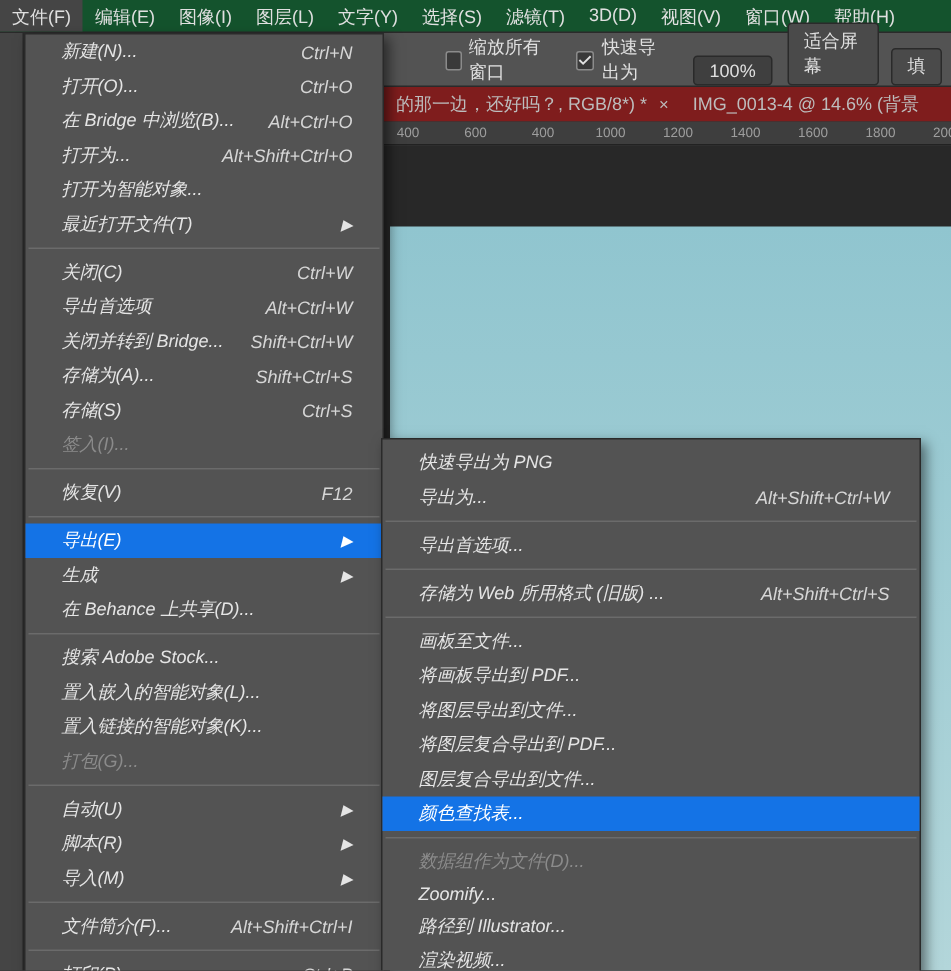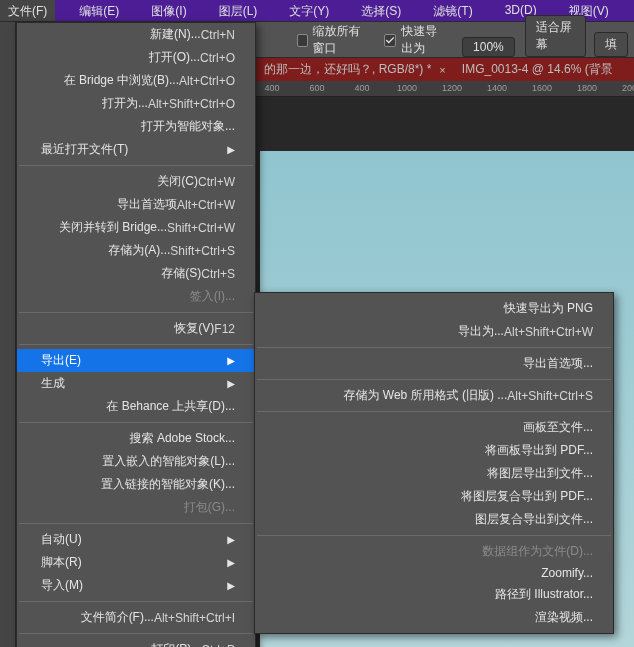--- a/index.html
+++ b/index.html
@@ -8,24 +8,23 @@
     font-size: 12px;
     background: #535353;
     color: #e0e0e0;
     width: 634px;
     height: 647px;
     overflow: hidden;
     position: relative;
   }
   .menubar {
     display: flex;
-    background: #4c1d95;
+    background: #14532d;
     height: 22px;
     border-bottom: 1px solid #2a2a2a;
-    gap: 16px;
   }
   .menubar-item {
     padding: 3px 8px;
     cursor: default;
     white-space: nowrap;
   }
   .menubar-item.active { background: #454545; }
   .toolbar {
     display: flex;
     align-items: flex-end;
@@ -112,26 +111,27 @@
     position:absolute;
     top:22px; left:16px;
     width:240px;
     background:#535353;
     border:1px solid #2a2a2a;
     box-shadow:3px 3px 8px rgba(0,0,0,.5);
     z-index:50;
   }
   .menu-item {
     display:flex;
-    justify-content:flex-end;
+    justify-content:space-between;
     align-items:center;
     padding:3px 20px 3px 24px;
     white-space:nowrap;
     cursor:default;
     color:#e5e5e5;
+    font-style:italic;
   }
   .menu-item.disabled { color:#8b8b8b; }
   .menu-item.highlight { background:#1473e6; color:#fff; }
   .menu-shortcut { color:#d6d6d6; font-size:12px; }
   .menu-sep {
     height:1px;
     background:#6b6b6b;
     margin:4px 2px;
   }
   .submenu-arrow {
@@ -349,20 +349,23 @@
     </div>
     <div class="menu-item">
       <span>将图层导出到文件...</span>
     </div>
     <div class="menu-item">
       <span>将图层复合导出到 PDF...</span>
     </div>
     <div class="menu-item">
       <span>图层复合导出到文件...</span>
     </div>
+    <div class="menu-item highlight">
+      <span>颜色查找表...</span>
+    </div>
     <div class="menu-sep"></div>
     <div class="menu-item disabled">
       <span>数据组作为文件(D)...</span>
     </div>
     <div class="menu-item">
       <span>Zoomify...</span>
     </div>
     <div class="menu-item">
       <span>路径到 Illustrator...</span>
     </div>

